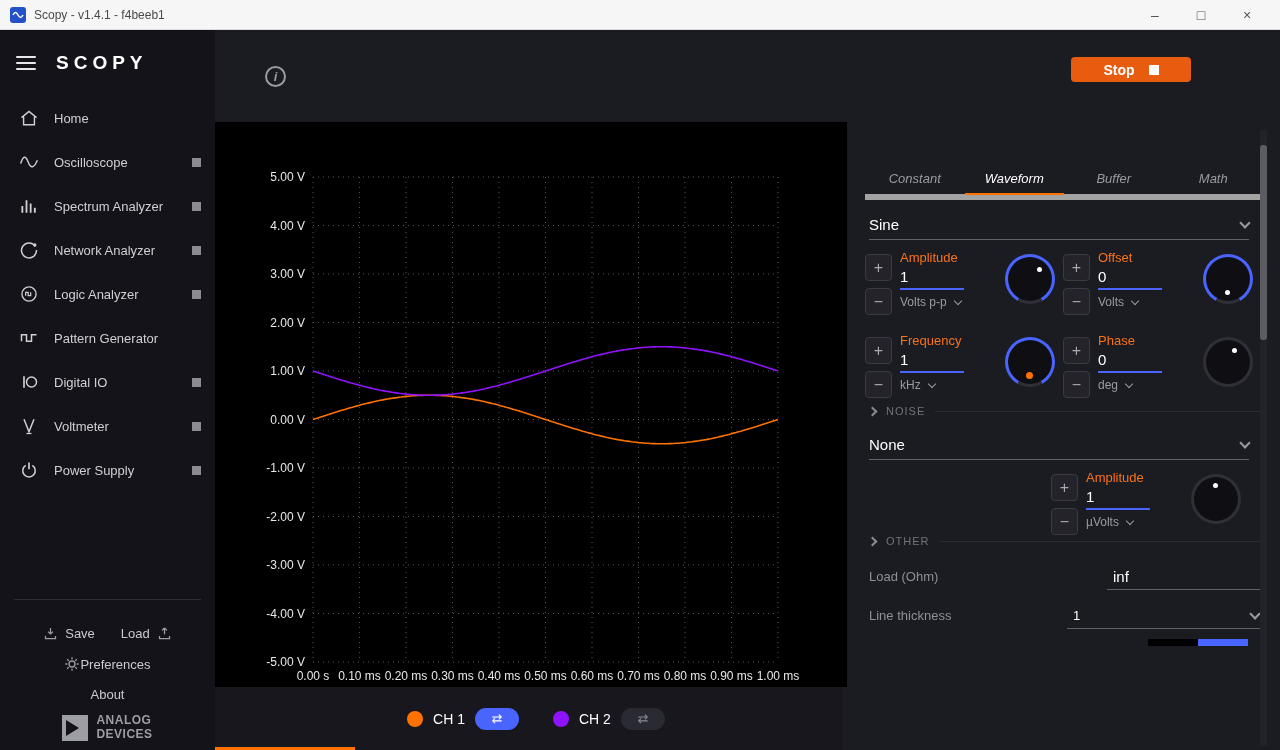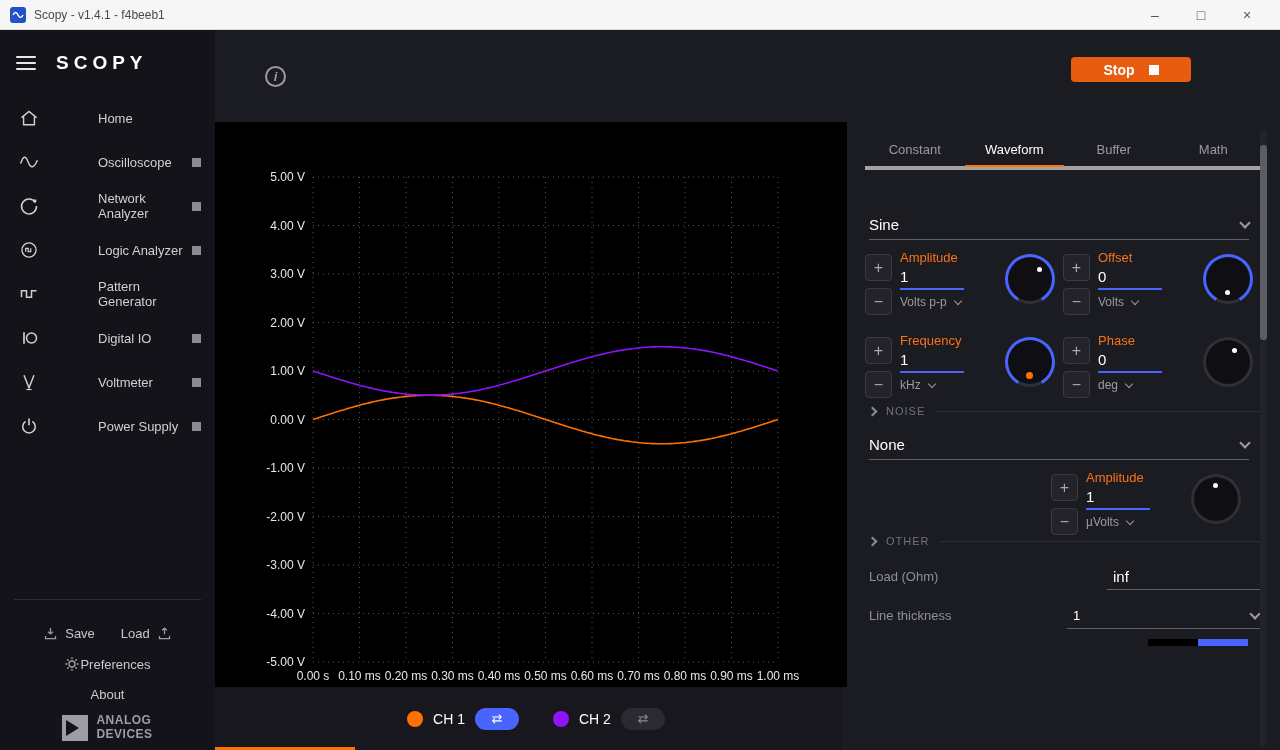--- a/index.html
+++ b/index.html
@@ -20,21 +20,21 @@
   .sidebar { position:absolute; top:30px; left:0; width:215px; height:720px; background:#131319; z-index:5;}
   .side-logo { height:66px; display:flex; align-items:center; padding-left:16px; }
   .hamburger { width:20px; display:inline-block; margin-right:20px; }
   .hamburger span { display:block; height:2px; background:#e8e8ec; margin:4px 0; border-radius:1px;}
   .scopy-logo { color:#ffffff; font-weight:bold; font-size:19px; letter-spacing:5px; }
   .side-item { height:44px; display:flex; align-items:center; padding:0 14px 0 18px; color:#cfcfd4;
                font-size:13px; cursor:pointer; position:relative; }
   .side-item.active { background:#22222c; color:#ffffff; }
   .s-icon { width:22px; height:22px; margin-right:14px; display:inline-flex; align-items:center; justify-content:center;
             color:#cfcfd4; font-size:13px; font-weight:bold; flex:0 0 22px;}
-  .s-label { flex:1;margin-left:44px; }
+  .s-label { flex:1; }
   .sq { width:9px; height:9px; background:#8b8b92; display:inline-block; }
   .play { width:0; height:0; border-left:10px solid #17c617; border-top:6px solid transparent;
           border-bottom:6px solid transparent; display:inline-block; }
   .side-footer { position:absolute; bottom:8px; left:0; width:215px; }
   .divider { height:1px; background:#2e2e38; margin:0 14px 18px 14px; }
   .saveload { display:flex; justify-content:center; gap:26px; align-items:center; color:#c9c9cf; font-size:13px; height:30px;}
   .sl-btn { display:inline-flex; align-items:center; gap:7px; cursor:pointer; }
   .pref { display:flex; justify-content:center; align-items:center; color:#c9c9cf; font-size:13px;
           height:32px; cursor:pointer; }
   .about { text-align:center; color:#c9c9cf; font-size:13px; height:30px; line-height:30px; cursor:pointer; }
@@ -66,22 +66,22 @@
   .ch-dot { width:16px; height:16px; border-radius:50%; display:inline-block; }
   .ch-label { color:#ffffff; font-size:14px; }
   .ch-toggle { width:44px; height:22px; border-radius:11px; border:none; display:inline-flex; align-items:center;
                justify-content:center; font-size:13px; cursor:pointer; }
   .ch-toggle.on { background:#4a64ff; color:#ffffff; }
   .ch-toggle.off { background:#2a2a33; color:#8a8a92; }
   .ch-underline { position:absolute; left:0; bottom:0; width:145px; height:3px; background:#ff7200; }
 
   
   .right-panel { position:absolute; top:122px; left:847px; width:433px; height:628px; background:#1b1b22; }
-  .tabs { position:absolute; top:10px; left:18px; width:398px; height:38px; display:flex;
-          border-bottom:4px solid #a3a3a3; }
+  .tabs { position:absolute; top:40px; left:18px; width:398px; height:38px; display:flex;
+          border-bottom:6px solid #a3a3a3;font-style:italic; }
   .tab { flex:1; display:flex; align-items:center; justify-content:center; color:#9a9aa0; font-size:13px;
          cursor:pointer; position:relative; }
   .tab.active { color:#ffffff; }
   .tab.active::after { content:''; position:absolute; bottom:-1px; left:0; width:100%; height:2px; background:#ff7200; }
 
   .dropdown-row { position:absolute; left:22px; width:380px; height:30px; display:flex; align-items:center;
                   justify-content:space-between; border-bottom:1px solid #60606a; cursor:pointer; }
   .dd-text { color:#ffffff; font-size:15px; }
   .chev { width:8px; height:8px; border-right:2px solid #9a9aa0; border-bottom:2px solid #9a9aa0;
           transform:rotate(45deg); display:inline-block; margin-bottom:3px;}
@@ -166,20 +166,29 @@
         </span>
         <span class="s-label">Home</span>
       </div>
       <div class="side-item">
         <span class="s-icon">
           <svg class="icon" width="20" height="20" viewBox="0 0 24 24">
             <path d="M2 14 C5 4 8 4 11 12 S18 20 22 10" stroke="#cfcfd4" stroke-width="1.7" fill="none"></path>
           </svg>
         </span>
         <span class="s-label">Oscilloscope</span>
+        <span class="sq"></span>
+      </div>
+      <div class="side-item">
+        <span class="s-icon">
+          <svg class="icon" width="20" height="20" viewBox="0 0 24 24">
+            <path d="M4 20V12M9 20V5M14 20V9M19 20V14" stroke="#cfcfd4" stroke-width="2.2" fill="none"></path>
+          </svg>
+        </span>
+        <span class="s-label">Spectrum Analyzer</span>
         <span class="sq"></span>
       </div>
       <div class="side-item">
         <span class="s-icon">
           <svg class="icon" width="20" height="20" viewBox="0 0 24 24">
             <path d="M19.5 7.5 A9 9 0 1 0 21 12" stroke="#cfcfd4" stroke-width="1.8" fill="none"></path>
             <circle cx="19" cy="6" r="2" fill="#cfcfd4"></circle>
           </svg>
         </span>
         <span class="s-label">Network Analyzer</span>

